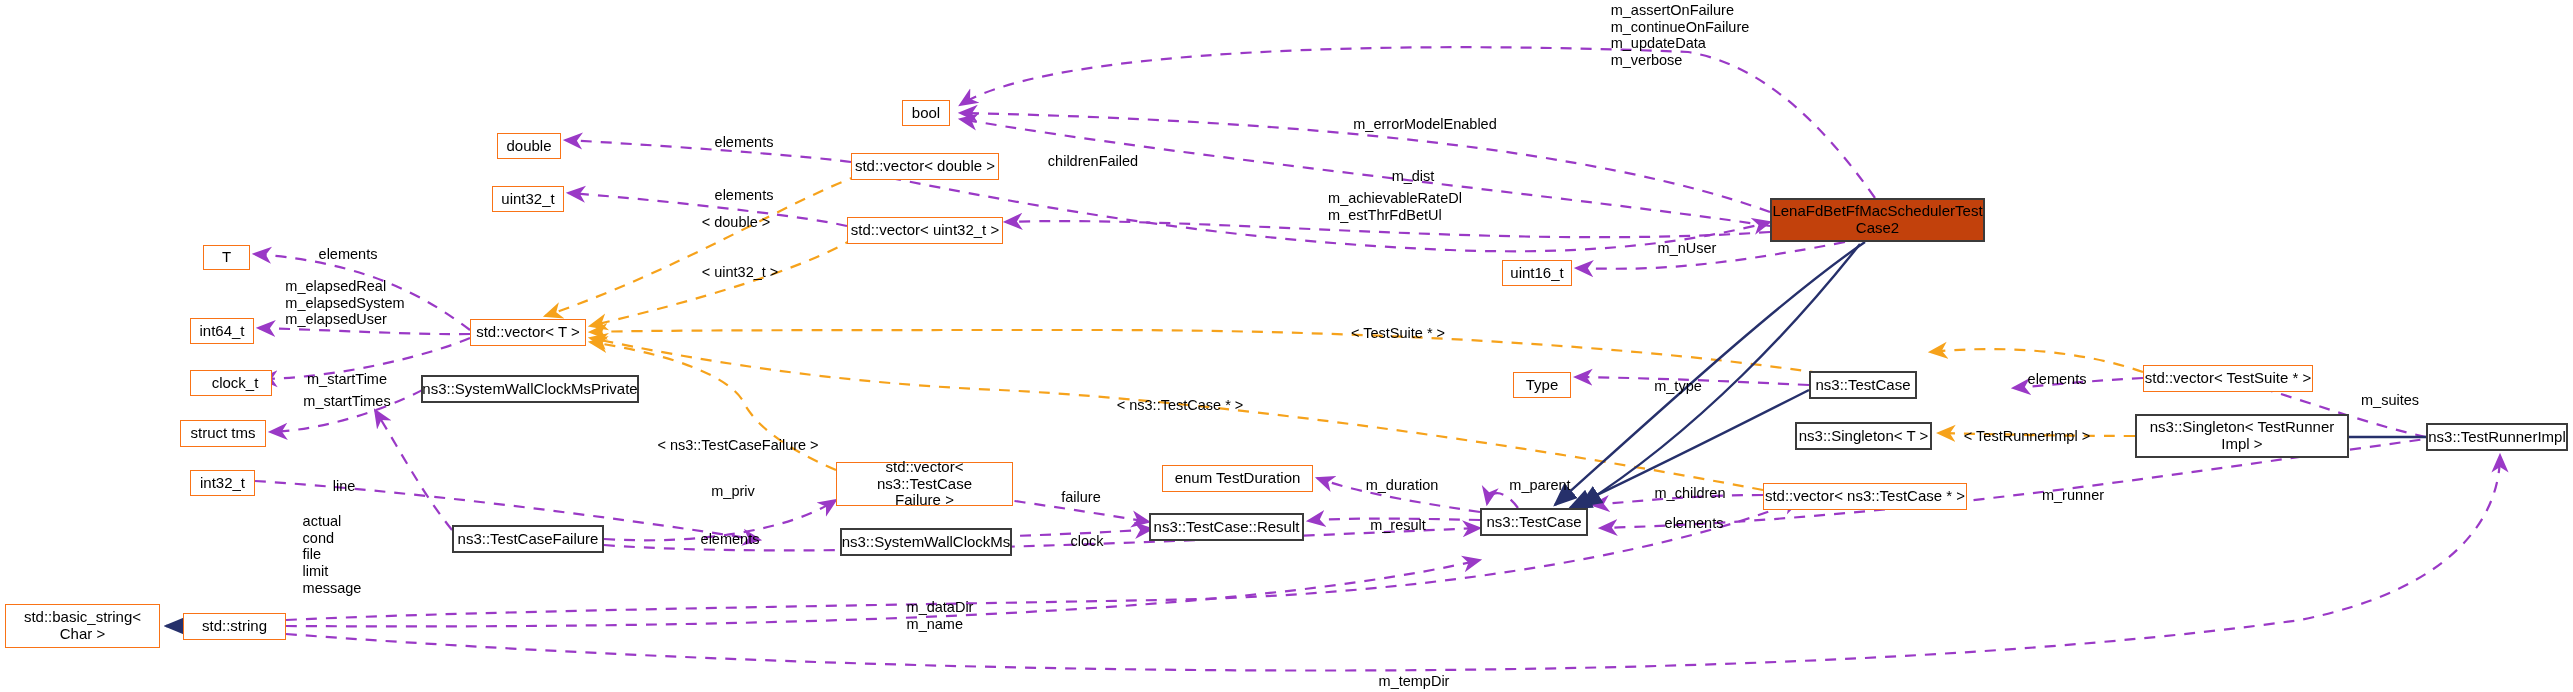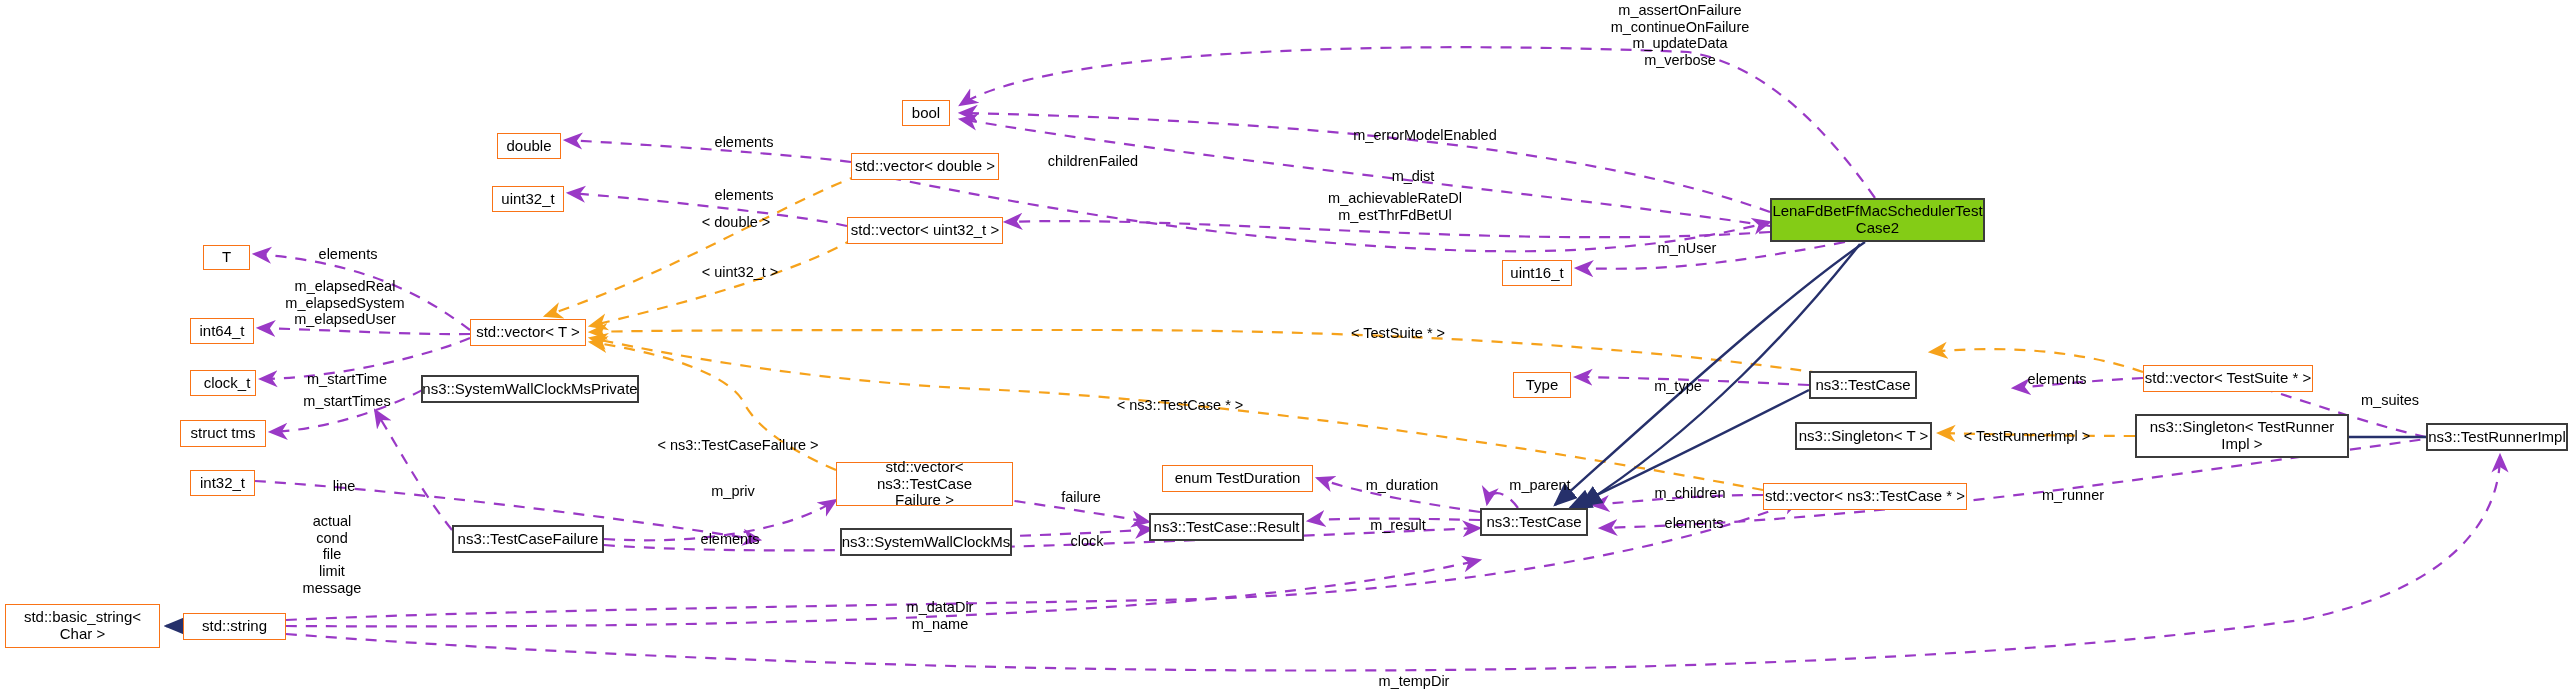--- a/index.html
+++ b/index.html
@@ -3,22 +3,22 @@
 <meta charset="utf-8">
 <style>
   html,body{margin:0;padding:0;background:#ffffff;}
   body{font-family:"Liberation Sans","DejaVu Sans",sans-serif;}
   #stage{position:relative;width:2573px;height:692px;background:#ffffff;overflow:hidden;}
   svg#edges{position:absolute;left:0;top:0;width:2573px;height:692px;}
   .node{position:absolute;box-sizing:border-box;display:flex;align-items:center;justify-content:center;
         text-align:center;font-size:15px;line-height:1.12;color:#000;background:#ffffff;white-space:pre-line;}
   .node.thin{border:1px solid #f97316;}
   .node.bold{border:2px solid #3b3b3b;}
-  .node.hl{border:2px solid #3b3b3b;background:#84cc16;}
-  .elabel{position:absolute;font-size:14.5px;color:#000;line-height:1.15;white-space:pre-line;text-align:center;
+  .node.hl{border:2px solid #3b3b3b;background:#c2410c;}
+  .elabel{position:absolute;font-size:14.5px;color:#000;line-height:1.15;white-space:pre-line;text-align:left;
           transform:translateX(-50%);}
 </style>
 </head>
 <body>
 
 <div id="stage">
 
   <svg id="edges" viewBox="0 0 2573 692" xmlns="http://www.w3.org/2000/svg">
     <defs>
       <marker id="ah-p" markerWidth="9" markerHeight="9" refX="8" refY="4.5" orient="auto">
@@ -82,21 +82,21 @@
       <path d="M183,626 L166,626"></path>
     </g>
   </svg>
 
   <div id="nodes">
       <div class="node thin" style="left: 5px; top: 604px; width: 155px; height: 44px;">std::basic_string&lt;
 Char &gt;</div>
       <div class="node thin" style="left: 183px; top: 613px; width: 103px; height: 27px;">std::string</div>
       <div class="node thin" style="left: 203px; top: 245px; width: 47px; height: 25px;">T</div>
       <div class="node thin" style="left: 190px; top: 318px; width: 64px; height: 26px;">int64_t</div>
-      <div class="node thin" style="left: 190px; top: 370px; width: 66px; height: 26px; padding-left: 8px;">clock_t</div>
+      <div class="node thin" style="left: 190px; top: 370px; width: 82px; height: 26px; padding-left: 8px;">clock_t</div>
       <div class="node thin" style="left: 180px; top: 420px; width: 86px; height: 27px;">struct tms</div>
       <div class="node thin" style="left: 190px; top: 470px; width: 65px; height: 26px;">int32_t</div>
       <div class="node thin" style="left: 497px; top: 133px; width: 64px; height: 26px;">double</div>
       <div class="node thin" style="left: 492px; top: 186px; width: 72px; height: 26px;">uint32_t</div>
       <div class="node thin" style="left: 470px; top: 319px; width: 116px; height: 27px;">std::vector&lt; T &gt;</div>
       <div class="node bold" style="left: 421px; top: 375px; width: 218px; height: 28px;">ns3::SystemWallClockMsPrivate</div>
       <div class="node bold" style="left: 452px; top: 525px; width: 152px; height: 28px;">ns3::TestCaseFailure</div>
       <div class="node thin" style="left: 902px; top: 100px; width: 48px; height: 26px;">bool</div>
       <div class="node thin" style="left: 851px; top: 153px; width: 148px; height: 27px;">std::vector&lt; double &gt;</div>
       <div class="node thin" style="left: 847px; top: 217px; width: 156px; height: 27px;">std::vector&lt; uint32_t &gt;</div>
@@ -117,21 +117,21 @@
       <div class="node bold" style="left: 2135px; top: 414px; width: 214px; height: 44px;">ns3::Singleton&lt; TestRunner
 Impl &gt;</div>
       <div class="node bold" style="left: 2426px; top: 423px; width: 142px; height: 28px;">ns3::TestRunnerImpl</div>
     </div>
   <div id="labels">
       <div class="elabel" style="left: 1680px; top: 2px;">m_assertOnFailure
 m_continueOnFailure
 m_updateData
 m_verbose</div>
       <div class="elabel" style="left: 744px; top: 134px;">elements</div>
-      <div class="elabel" style="left: 1425px; top: 116px; margin-top: 11px;">m_errorModelEnabled</div>
+      <div class="elabel" style="left: 1425px; top: 116px;">m_errorModelEnabled</div>
       <div class="elabel" style="left: 1093px; top: 153px;">childrenFailed</div>
       <div class="elabel" style="left: 744px; top: 187px;">elements</div>
       <div class="elabel" style="left: 1413px; top: 168px;">m_dist</div>
       <div class="elabel" style="left: 348px; top: 246px;">elements</div>
       <div class="elabel" style="left: 736px; top: 214px;">&lt; double &gt;</div>
       <div class="elabel" style="left: 1395px; top: 190px;">m_achievableRateDl
 m_estThrFdBetUl</div>
       <div class="elabel" style="left: 345px; top: 278px;">m_elapsedReal
 m_elapsedSystem
 m_elapsedUser</div>

